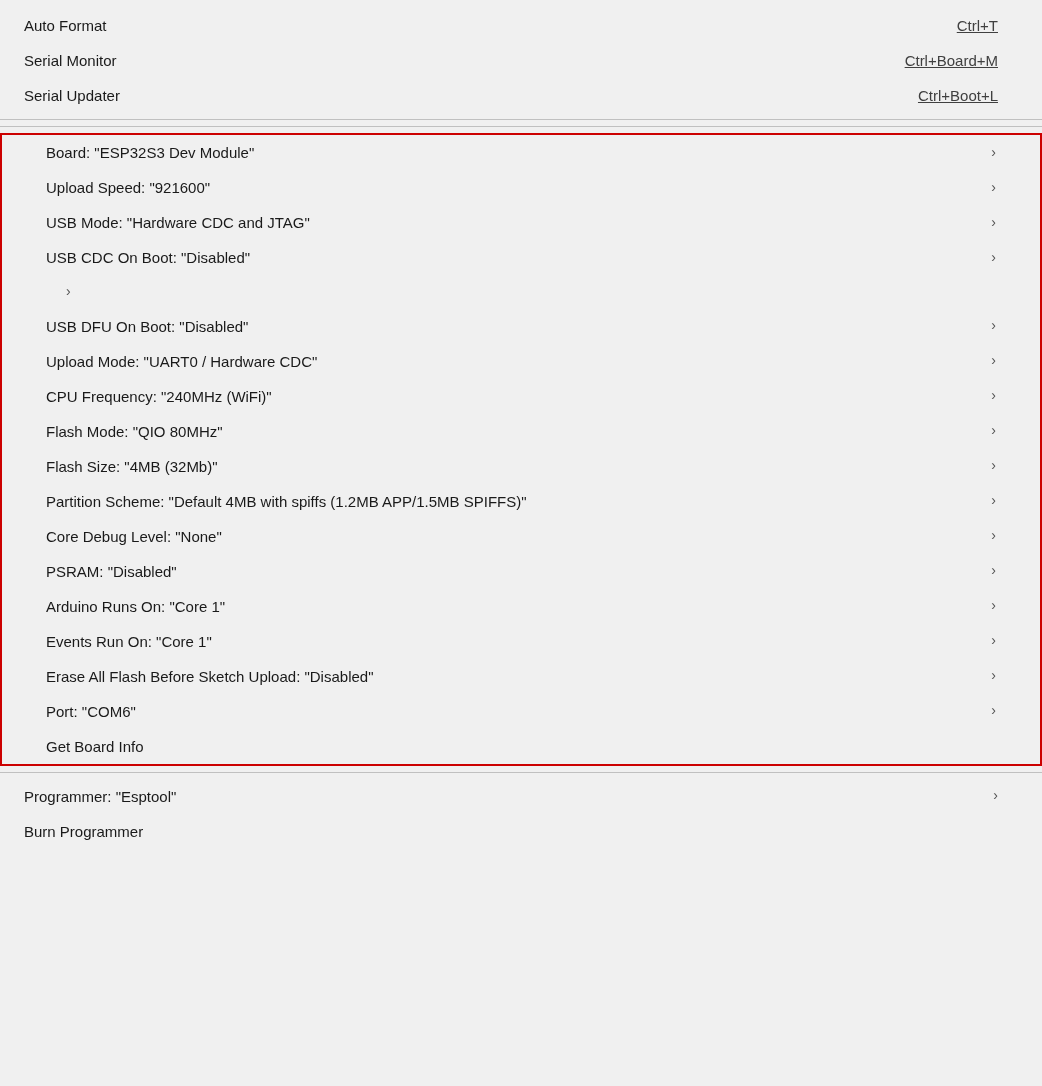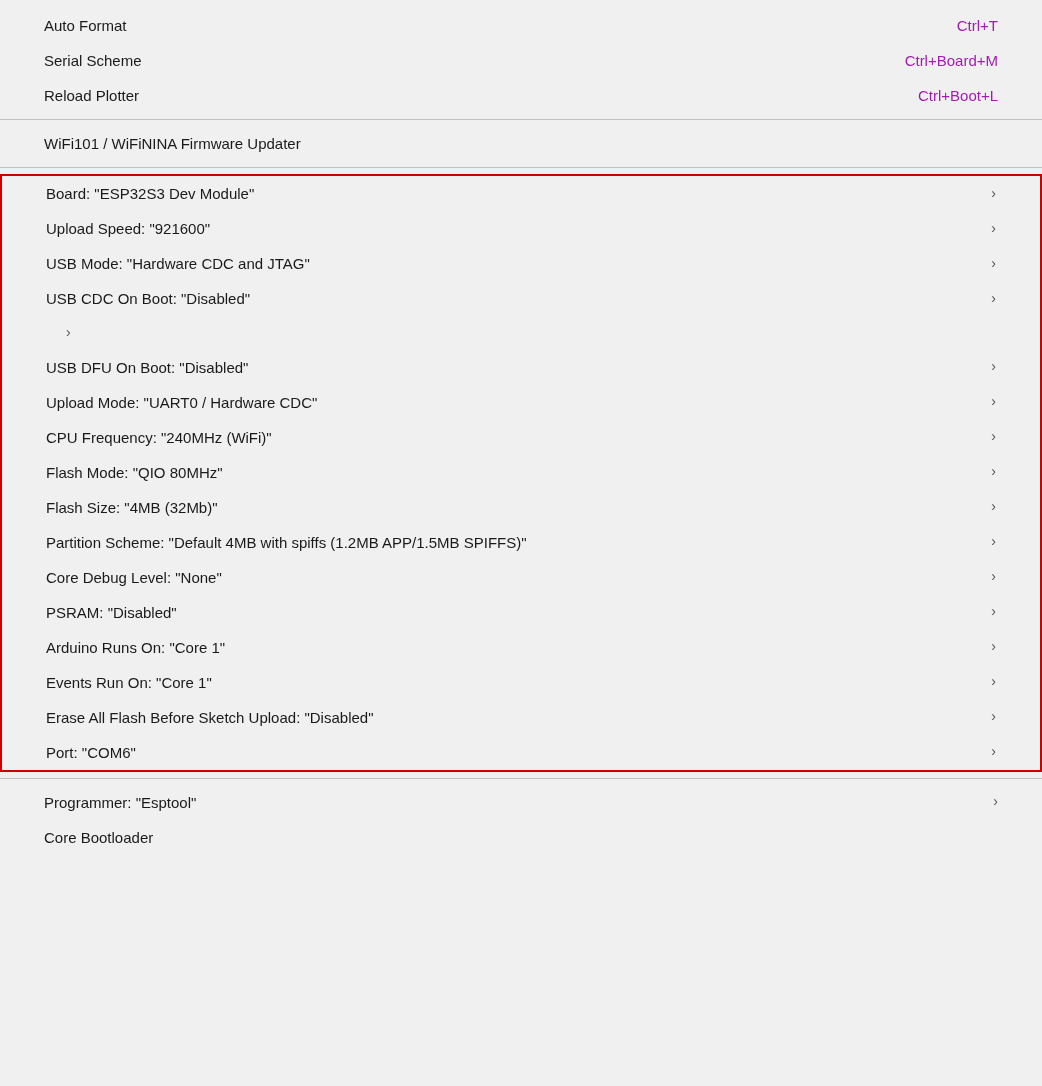--- a/index.html
+++ b/index.html
@@ -19,34 +19,35 @@
     .menu-container {
       background: #f0f0f0;
       width: 1042px;
       padding: 8px 0;
     }
 
     .menu-item {
       display: flex;
       align-items: center;
       justify-content: space-between;
-      padding: 7px 44px 7px 44px;
+      padding: 7px 44px 7px 24px;
       cursor: pointer;
       color: #1a1a1a;
       line-height: 1.4;
     }
 
     .menu-item .label {
       flex: 1;
     }
 
     .menu-item .shortcut {
-      color: #a21caf;
+      color: #404040;
       margin-left: 40px;
       white-space: nowrap;
+      text-decoration: underline;
     }
 
     .menu-item .arrow {
       color: #555;
       margin-left: 20px;
       font-size: 14px;
     }
 
     .divider {
       height: 1px;
@@ -66,33 +67,30 @@
 </head>
 <body>
 
 <div class="menu-container">
 
   <div class="menu-item">
     <span class="label">Auto Format</span>
     <span class="shortcut">Ctrl+T</span>
   </div>
   <div class="menu-item">
-    <span class="label">Serial Scheme</span>
+    <span class="label">Serial Monitor</span>
     <span class="shortcut">Ctrl+Board+M</span>
   </div>
   <div class="menu-item">
-    <span class="label">Reload Plotter</span>
+    <span class="label">Serial Updater</span>
     <span class="shortcut">Ctrl+Boot+L</span>
   </div>
 
   <div class="divider"></div>
 
-  <div class="menu-item">
-    <span class="label">WiFi101 / WiFiNINA Firmware Updater</span>
-  </div>
 
   <div class="divider"></div>
 
   <div class="highlighted-section">
 
     <div class="menu-item">
       <span class="label">Board: "ESP32S3 Dev Module"</span>
       <span class="arrow">›</span>
     </div>
     <div class="menu-item">
@@ -151,26 +149,29 @@
       <span class="arrow">›</span>
     </div>
     <div class="menu-item">
       <span class="label">Erase All Flash Before Sketch Upload: "Disabled"</span>
       <span class="arrow">›</span>
     </div>
     <div class="menu-item">
       <span class="label">Port: "COM6"</span>
       <span class="arrow">›</span>
     </div>
+    <div class="menu-item">
+      <span class="label">Get Board Info</span>
+    </div>
 
   </div>
 
   <div class="divider"></div>
 
   <div class="menu-item">
     <span class="label">Programmer: "Esptool"</span>
     <span class="arrow">›</span>
   </div>
   <div class="menu-item">
-    <span class="label">Core Bootloader</span>
+    <span class="label">Burn Programmer</span>
   </div>
 
 </div>
 
 </body></html>

